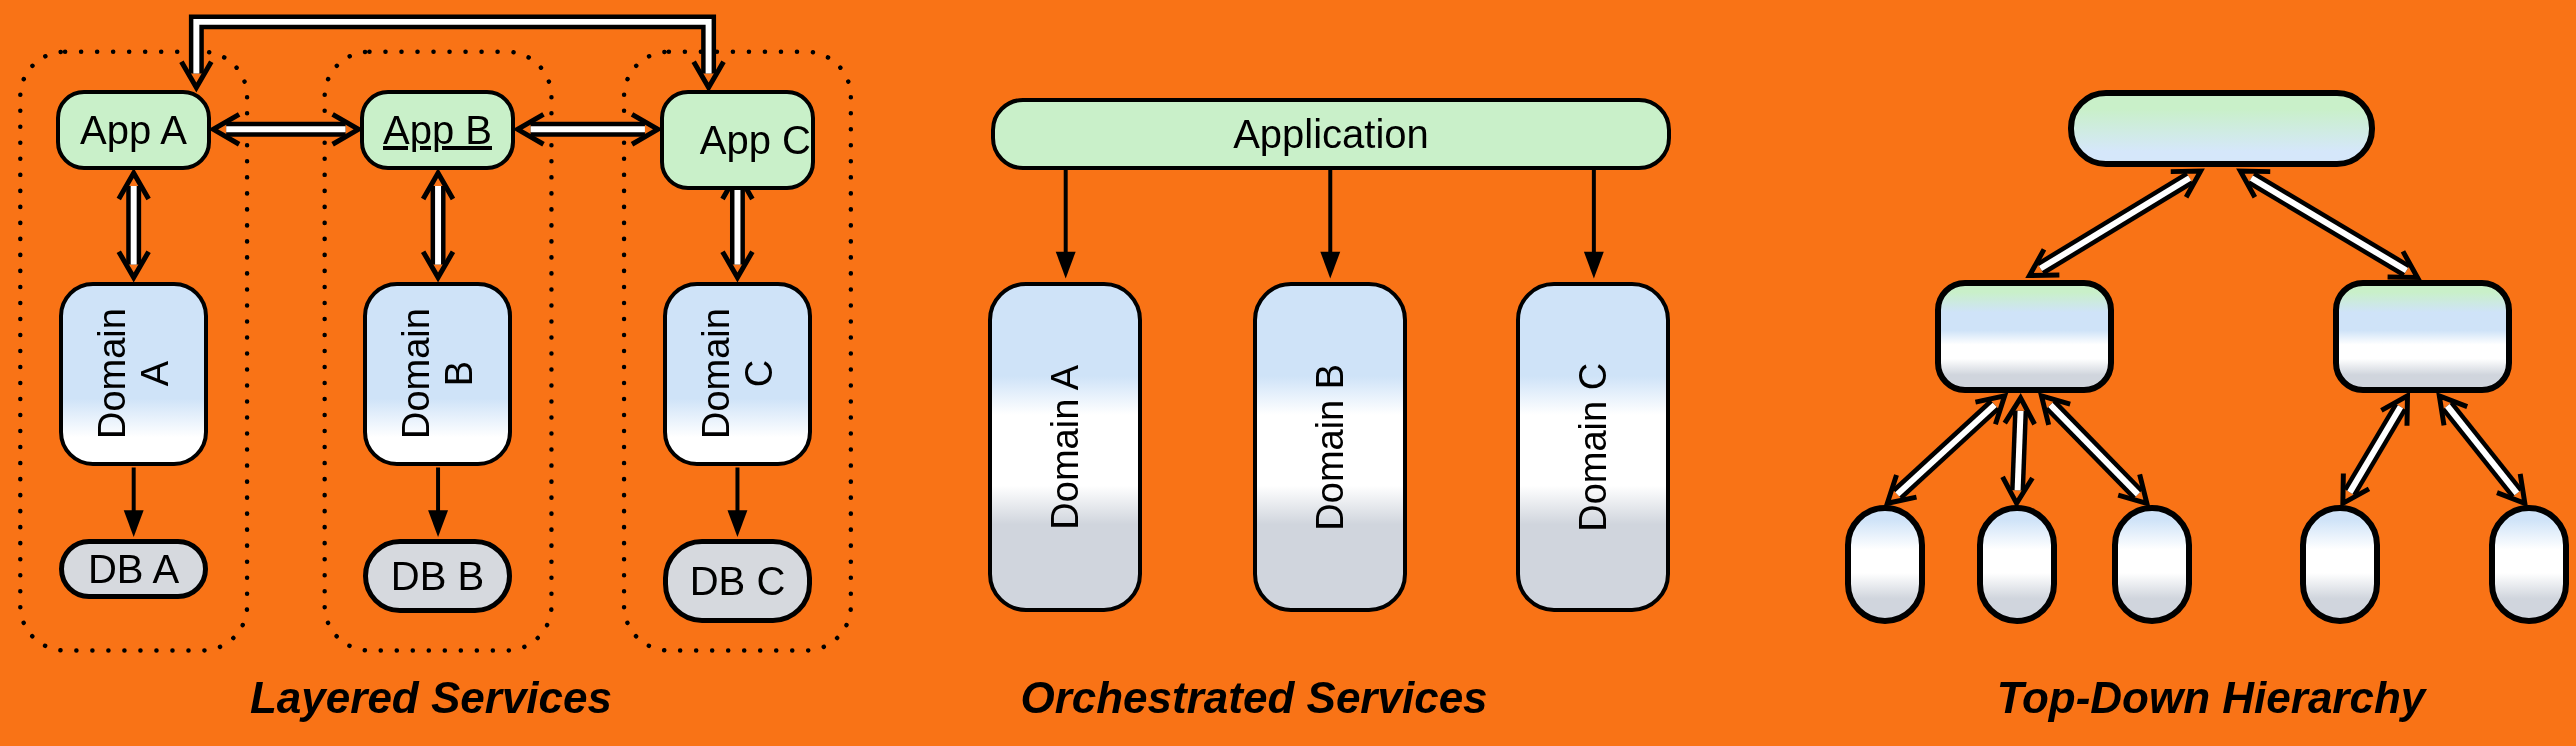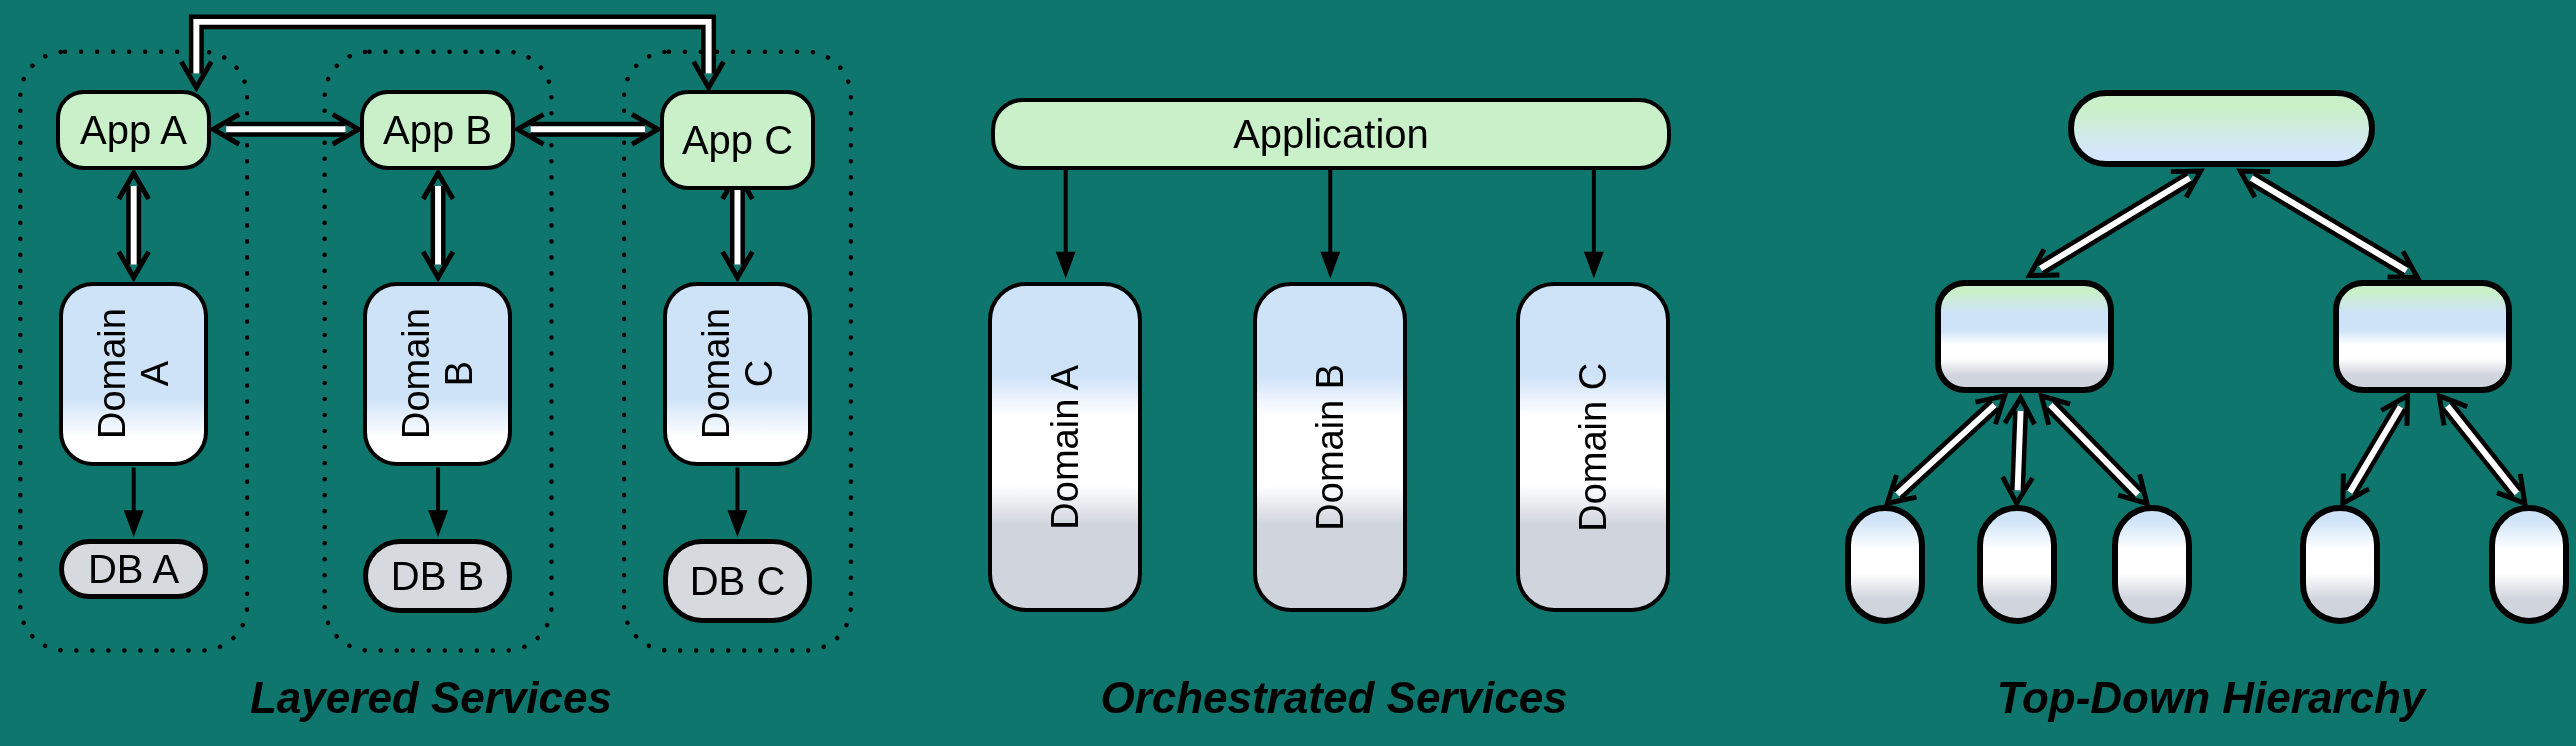--- a/index.html
+++ b/index.html
@@ -1,18 +1,18 @@
 <!DOCTYPE html>
 <html><head>
 <meta charset="utf-8">
 <style>
   html,body{margin:0;padding:0;background:#ffffff;}
   #canvas{
     position:relative;width:2576px;height:746px;overflow:hidden;
-    font-family:"Liberation Sans",sans-serif;color:#000;background:#0f766e;
+    font-family:"Liberation Sans",sans-serif;color:#000;background:#f97316;
   }
   #arrows{position:absolute;left:0;top:0;width:2576px;height:746px;}
   .node{
     position:absolute;box-sizing:border-box;border:4px solid #000;
     display:flex;align-items:center;justify-content:center;text-align:center;
   }
   .app{background:#c9f0c9;border-radius:28px;font-size:40px;}
   .domainL{
     background:linear-gradient(180deg,#cfe3f8 0%,#cfe3f8 64%,#ffffff 86%,#ffffff 100%);
     border-radius:34px;
@@ -143,24 +143,24 @@
         <path d="M-26,-15 L0,0 L-26,15" fill="none" stroke="#000" stroke-width="5" transform="translate(2420,398) rotate(-59)"></path>
         <path d="M-26,-15 L0,0 L-26,15" fill="none" stroke="#000" stroke-width="5" transform="translate(2355,506) rotate(121)"></path>
         <path d="M-26,-15 L0,0 L-26,15" fill="none" stroke="#000" stroke-width="5" transform="translate(2452,398) rotate(-129)"></path>
         <path d="M-26,-15 L0,0 L-26,15" fill="none" stroke="#000" stroke-width="5" transform="translate(2538,506) rotate(51)"></path>
       </g>
     </svg>
 
   <div class="node app" style="left:56px;top:90px;width:155px;height:80px;">
     <span>App A</span>
   </div>
-  <div class="node app" style="left:360px;top:90px;width:155px;height:80px;">
+  <div class="node app" style="left:360px;top:90px;width:155px;height:80px;text-decoration:underline;">
     <span>App B</span>
   </div>
-  <div class="node app" style="left:660px;top:90px;width:155px;height:100px;">
+  <div class="node app" style="left:660px;top:90px;width:155px;height:100px;justify-content:flex-end;">
     <span>App C</span>
   </div>
 
   <div class="node domainL" style="left:59px;top:282px;width:149px;height:184px;">
     <div class="vtext vwrap">Domain A</div>
   </div>
   <div class="node domainL" style="left:363px;top:282px;width:149px;height:184px;">
     <div class="vtext vwrap">Domain B</div>
   </div>
   <div class="node domainL" style="left:663px;top:282px;width:149px;height:184px;">
@@ -186,21 +186,21 @@
   <div class="node domainM" style="left:988px;top:282px;width:154px;height:330px;">
     <div class="vtext vnowrap">Domain A</div>
   </div>
   <div class="node domainM" style="left:1253px;top:282px;width:154px;height:330px;">
     <div class="vtext vnowrap">Domain B</div>
   </div>
   <div class="node domainM" style="left:1516px;top:282px;width:154px;height:330px;">
     <div class="vtext vnowrap">Domain C</div>
   </div>
 
-  <div class="title" style="left:1334px;text-align:center;">Orchestrated Services</div>
+  <div class="title" style="left:1254px;text-align:center;">Orchestrated Services</div>
 
   <div class="node root" style="left:2068px;top:90px;width:307px;height:77px;"></div>
 
   <div class="node mid" style="left:1935px;top:280px;width:179px;height:113px;"></div>
   <div class="node mid" style="left:2333px;top:280px;width:179px;height:113px;"></div>
 
   <div class="node leaf" style="left:1845px;top:505px;width:80px;height:119px;"></div>
   <div class="node leaf" style="left:1977px;top:505px;width:80px;height:119px;"></div>
   <div class="node leaf" style="left:2112px;top:505px;width:80px;height:119px;"></div>
   <div class="node leaf" style="left:2300px;top:505px;width:80px;height:119px;"></div>

